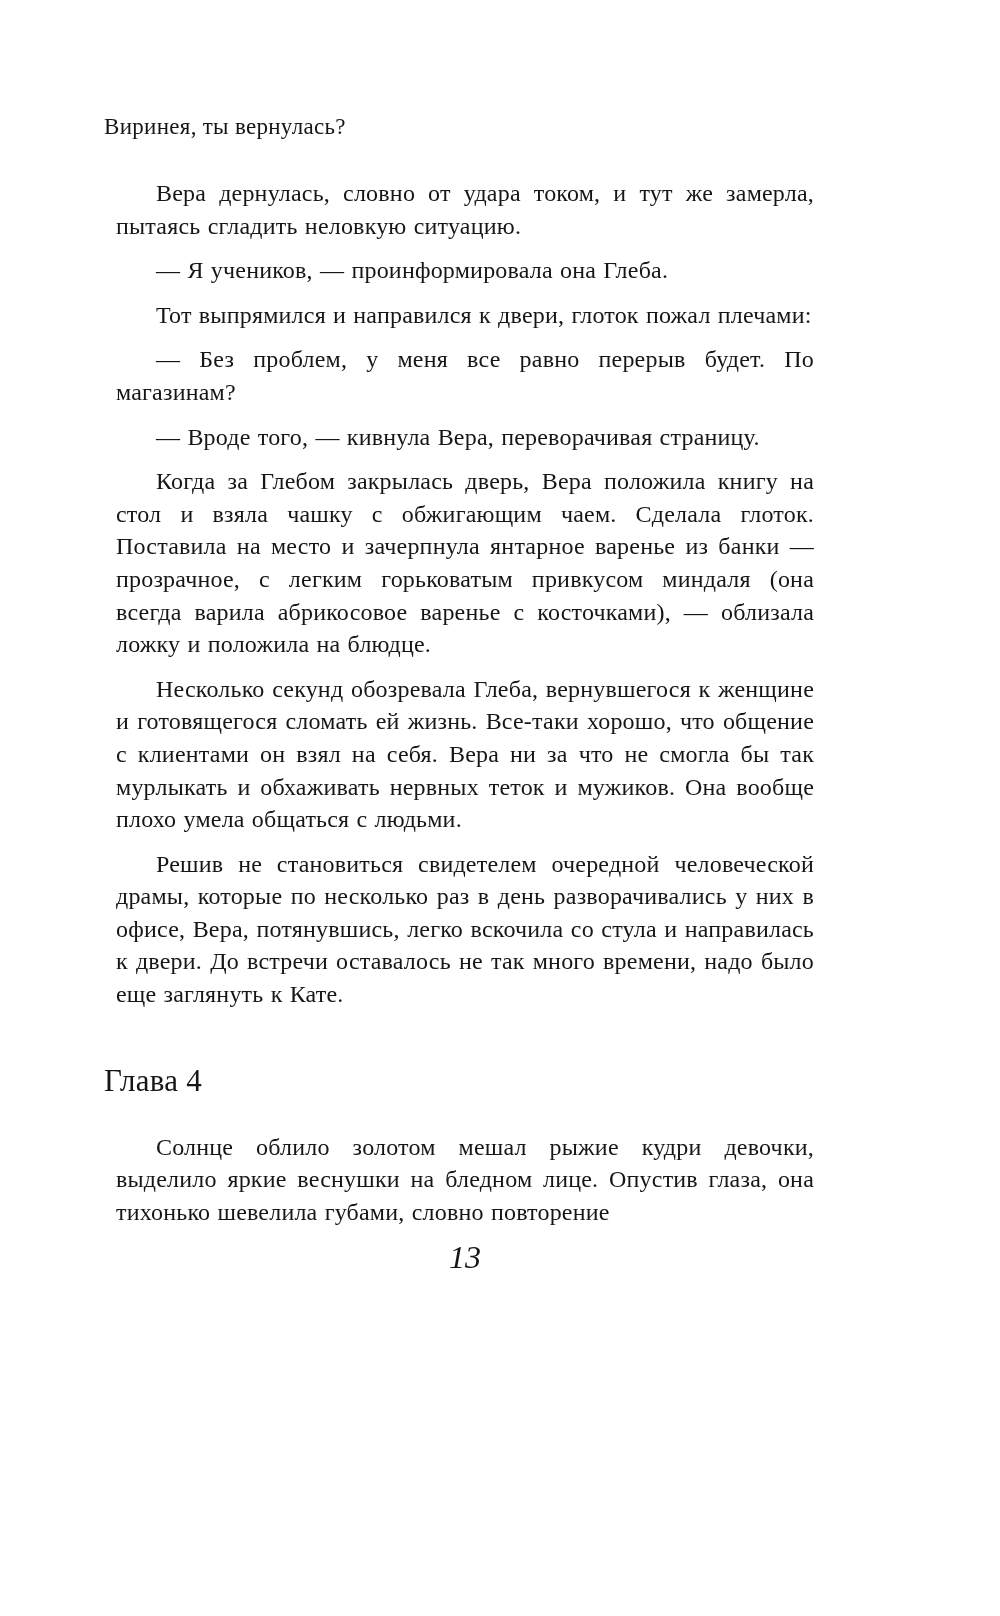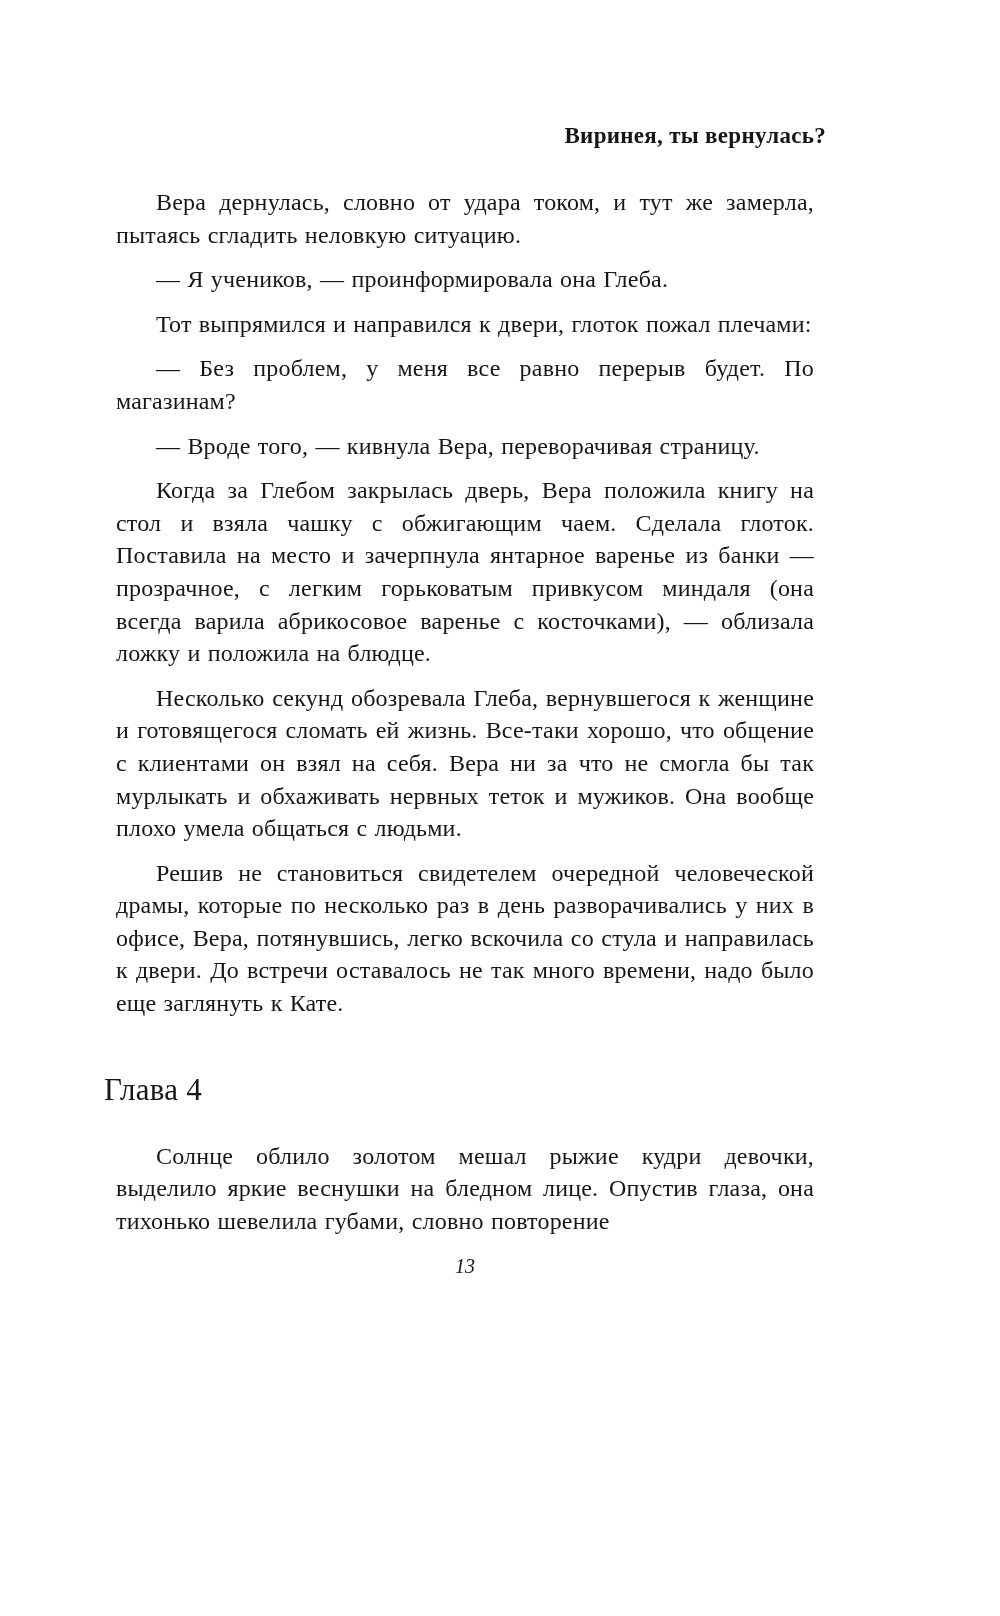--- a/index.html
+++ b/index.html
@@ -14,24 +14,23 @@
     background: #ffffff;
     color: #161616;
     font-family: "Liberation Serif", "DejaVu Serif", serif;
     box-sizing: border-box;
     padding: 106px 174px 0 104px;
     overflow: hidden;
   }
   .running-head {
     font-size: 23px;
     line-height: 28px;
-    text-align: right;
     letter-spacing: 0.3px;
-    margin: 16px 0 36px 0;
-    font-weight: bold;
+    margin: 7px 0 36px 0;
+    font-weight: normal;
   }
   .text-block {
     width: 100%;
   }
   .para {
     margin: 12px;
     font-size: 24px;
     line-height: 32.6px;
     text-align: justify;
     text-indent: 40px;
@@ -42,21 +41,21 @@
   .chapter-heading {
     margin: 50px 0 30px 0;
     font-size: 31px;
     line-height: 40px;
     font-weight: normal;
     text-align: left;
     letter-spacing: 0.3px;
   }
   .page-number {
     margin-top: 14px;
-    font-size: 20px;
+    font-size: 32px;
     line-height: 30px;
     text-align: center;
     font-style: italic;
   }
 </style>
 </head>
 <body>
 
 <div class="book-page">
 

